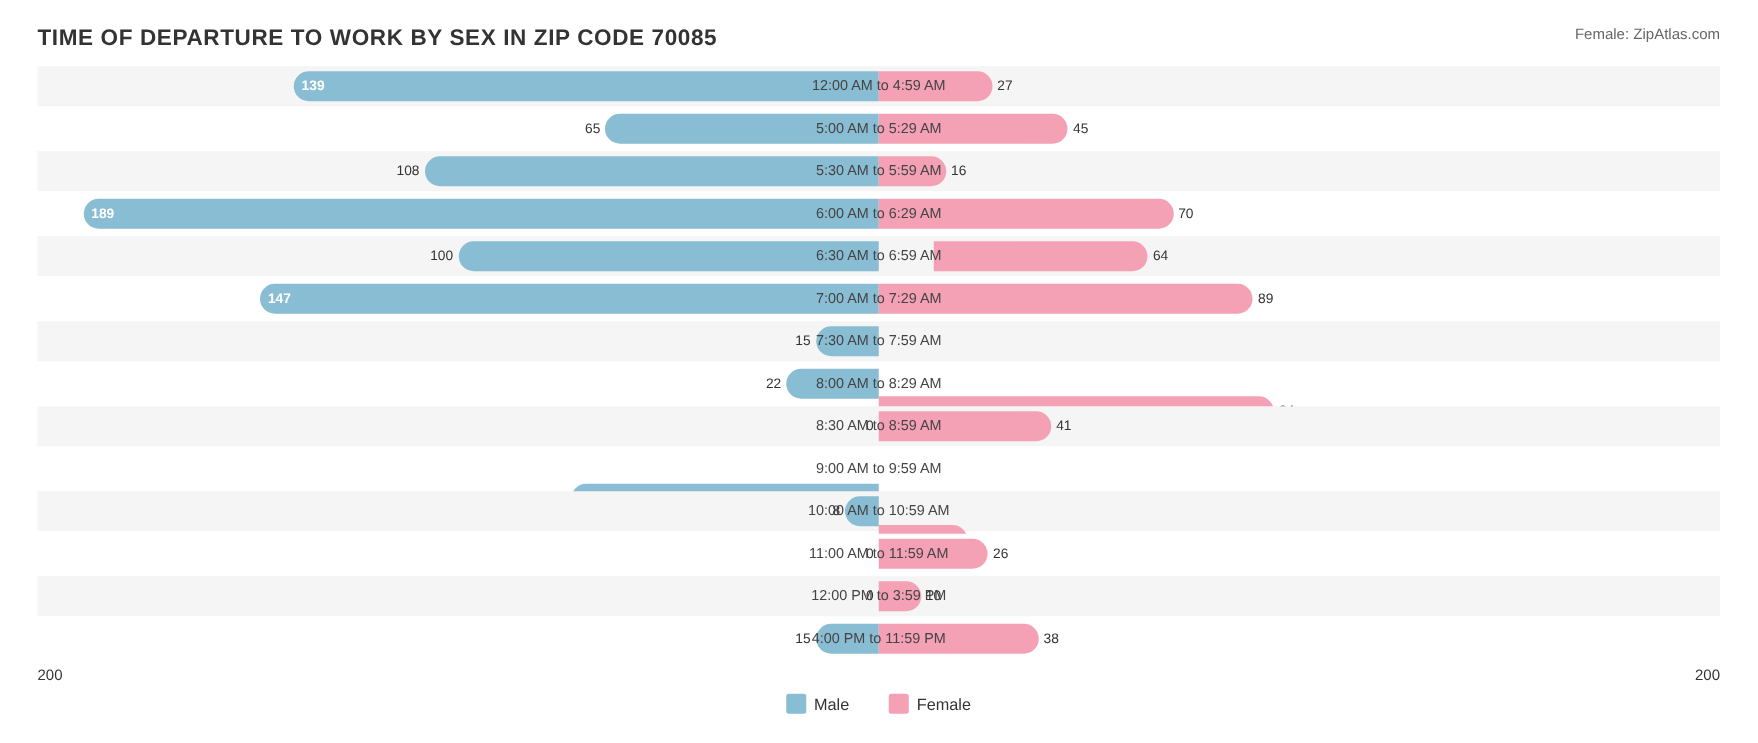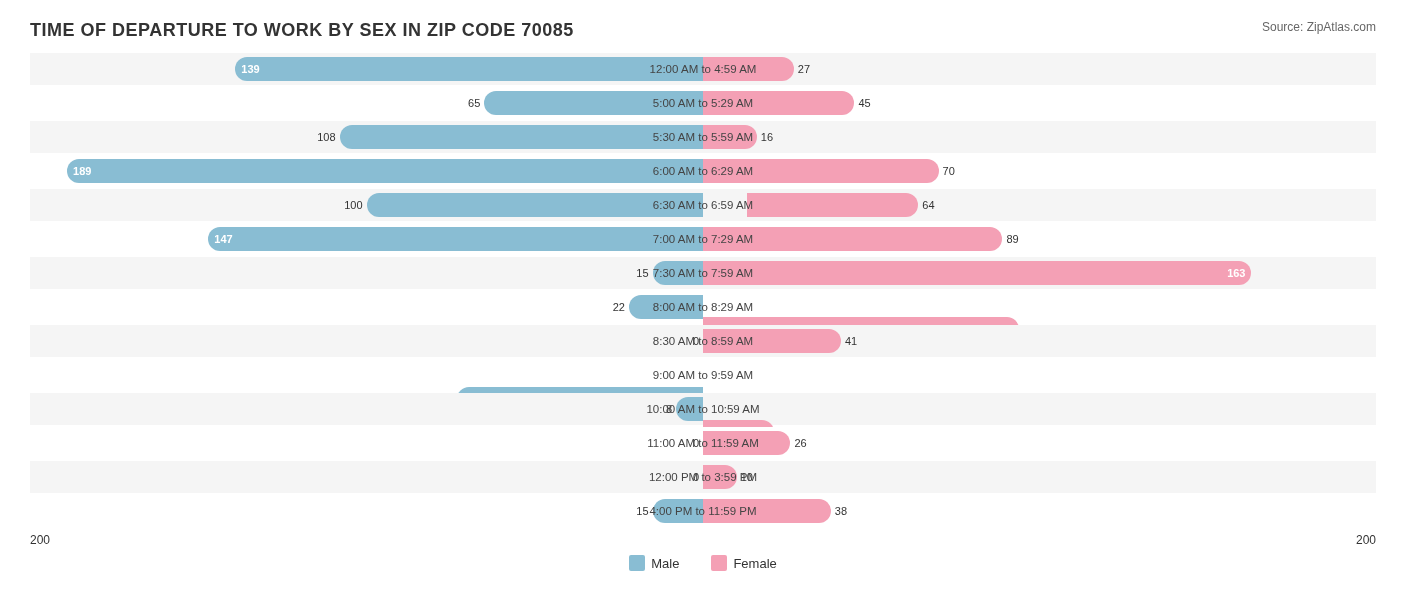--- a/index.html
+++ b/index.html
@@ -152,21 +152,21 @@
       width: 16px;
       height: 16px;
       border-radius: 2px;
     }
   </style>
 </head>
 <body>
 
 <div class="chart-container">
   <div class="chart-title">TIME OF DEPARTURE TO WORK BY SEX IN ZIP CODE 70085</div>
-  <div class="source-text">Source: ZipAtlas.com</div>
+  <div class="source-text">Female: ZipAtlas.com</div>
 
   <div class="chart-area" id="chart-area">
 
   <div class="row">
         <div class="center-label">12:00 AM to 4:59 AM</div>
         <div class="male-bar-container" style="width: 34.75%; text-decoration: underline;">
           <div class="male-bar" style="width: 100%; background: rgb(137, 189, 211);">
             <span class="male-value-inside">139</span>
           </div>
         </div>
@@ -239,25 +239,20 @@
           <div class="female-bar" style="width: 100%; background: rgb(244, 160, 181);">
             <span class="female-value">89</span>
           </div>
         </div>
       </div>
       <div class="row">
         <div class="center-label">7:30 AM to 7:59 AM</div>
         <div class="male-bar-container" style="width: 3.75%;">
           <div class="male-bar" style="width: 100%; background: rgb(137, 189, 211);">
             <span class="male-value">15</span>
-          </div>
-        </div>
-        <div class="female-bar-container" style="width: 40.75%;">
-          <div class="female-bar" style="width: 100%; background: rgb(244, 160, 181);">
-            <span class="female-value-inside">163</span>
           </div>
         </div>
       </div>
       <div class="row">
         <div class="center-label">8:00 AM to 8:29 AM</div>
         <div class="male-bar-container" style="width: 5.5%;">
           <div class="male-bar" style="width: 100%; background: rgb(137, 189, 211);">
             <span class="male-value">22</span>
           </div>
         </div>

